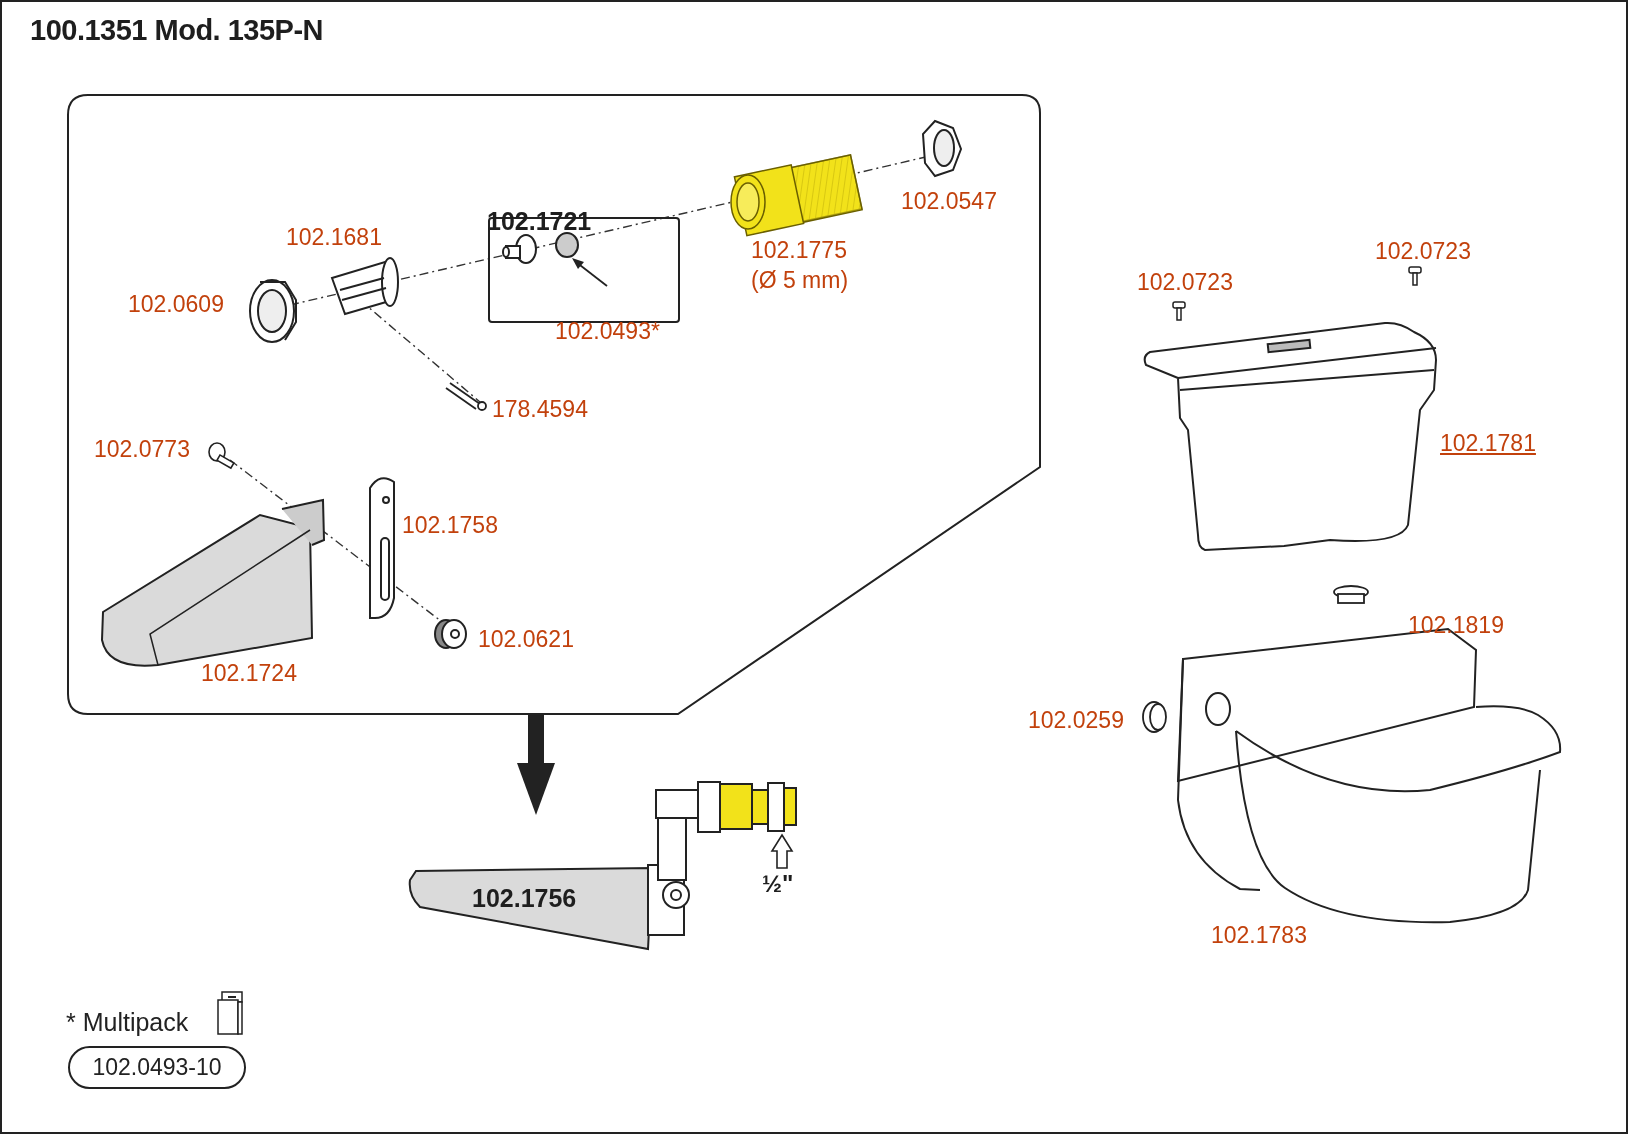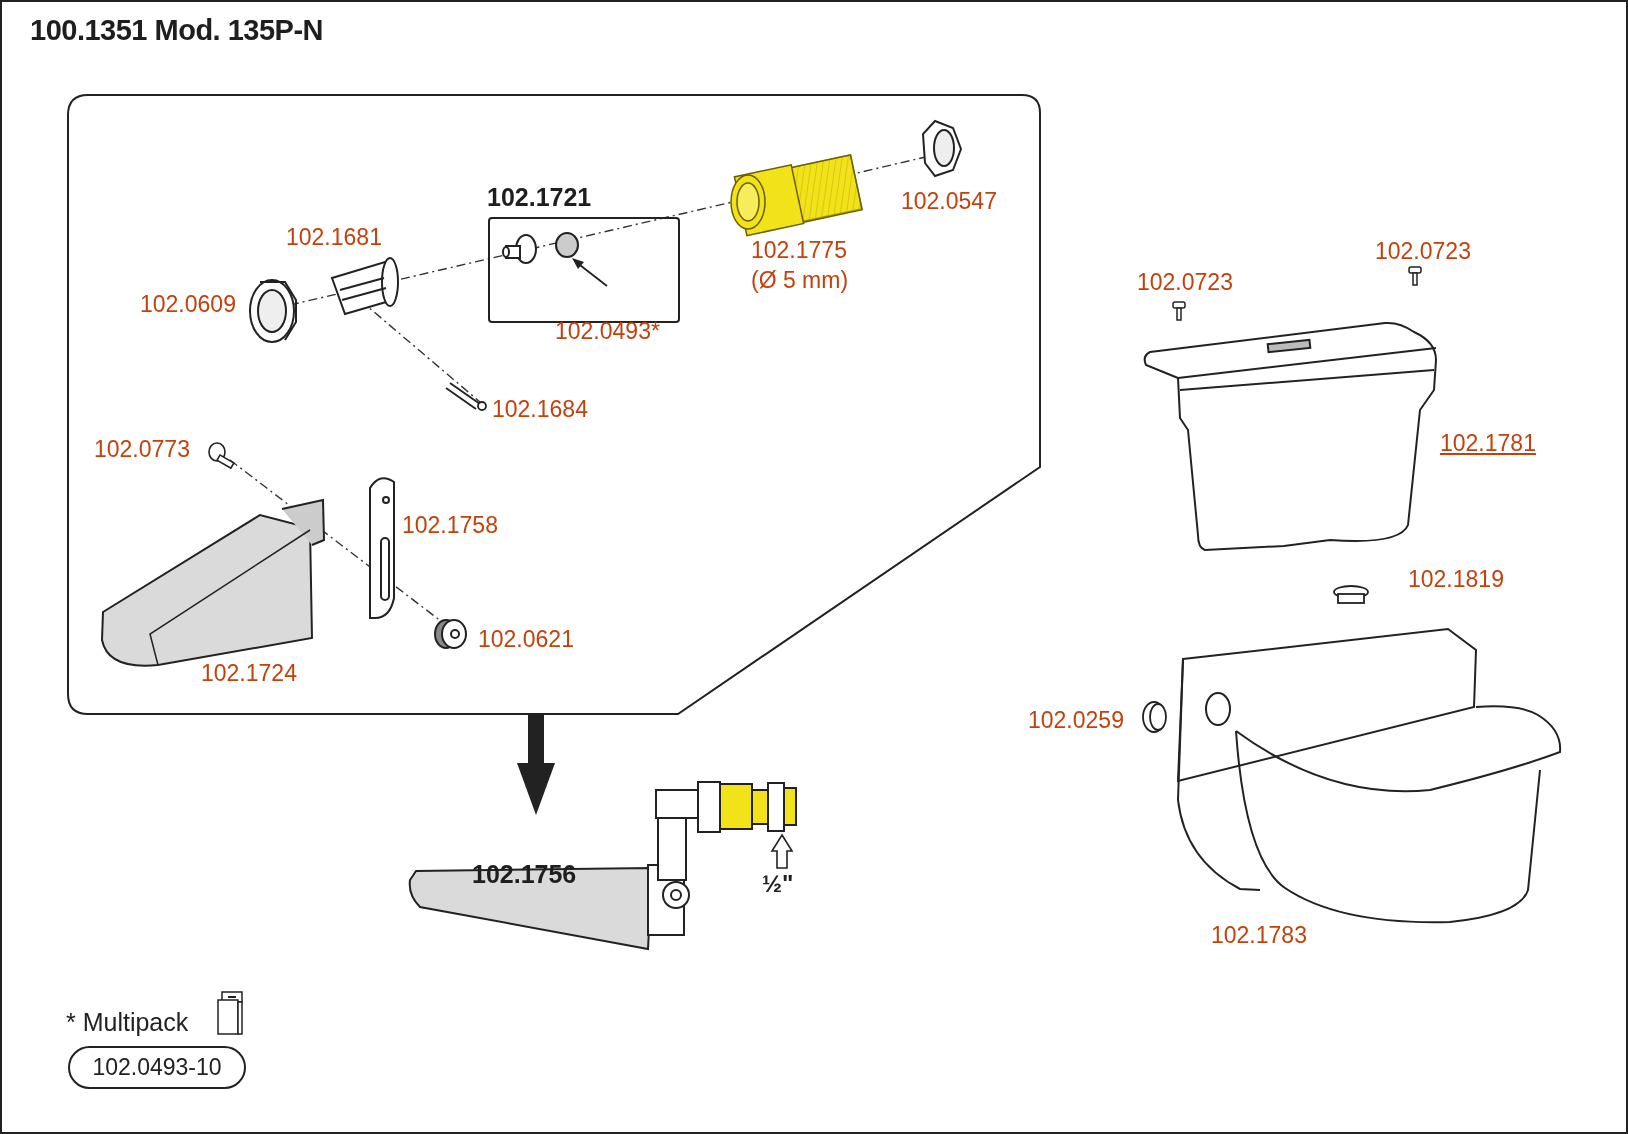--- a/index.html
+++ b/index.html
@@ -2,21 +2,21 @@
 <html><head>
 <meta charset="utf-8">
 <style>
   html, body { margin:0; padding:0; background:#fff; }
   body { width:1628px; height:1134px; position:relative; overflow:hidden;
          font-family:"Liberation Sans", sans-serif; color:#222; }
   .frame { position:absolute; left:0; top:0; width:1624px; height:1130px; border:2px solid #222; }
   .title { position:absolute; left:30px; top:14px; font-size:29px; font-weight:bold; letter-spacing:-0.5px; color:#1e1e1e; }
   svg.art { position:absolute; left:0; top:0; }
   .lbl { position:absolute; font-size:23px; color:#c2410c; white-space:nowrap; line-height:1; }
-  .lbl.bold { font-weight:bold; font-size:25px; color:#1e1e1e; }
+  .lbl.bold { font-weight:bold; font-size:25px; color:#1e1e1e;margin-top:24px; }
   .multipack-note { position:absolute; left:66px; top:1008px; font-size:25px; color:#222; }
   .multipack-pill { position:absolute; left:68px; top:1046px; width:178px; height:43px;
                     border:2px solid #222; border-radius:24px; box-sizing:border-box;
                     font-size:23px; display:flex; align-items:center; justify-content:center; }
   .half { position:absolute; left:762px; top:870px; font-size:24px; font-weight:bold; color:#1e1e1e; }
 </style>
 </head>
 <body>
 
 <div class="frame"></div>
@@ -154,38 +154,38 @@
 
   <g stroke="#222" stroke-width="2" fill="#fff">
     <path d="M1183 659 L1448 629 L1476 650 L1474 707 L1178 781 Z"></path>
     <path d="M1183 659 L1178 800 Q1185 860 1240 889 L1260 890" fill="none"></path>
     <path d="M1236 731 Q1330 800 1430 790 Q1512 770 1560 752 Q1562 730 1538 715 Q1520 704 1476 707" fill="none"></path>
     <path d="M1236 731 Q1245 860 1285 888 Q1340 925 1450 922 Q1520 915 1528 890 L1540 770" fill="none"></path>
     <ellipse cx="1218" cy="709" rx="12" ry="16"></ellipse>
   </g>
 </svg>
 
-<div class="lbl" style="left:140px;top:293px;">102.0609</div>
+<div class="lbl" style="left:128px;top:293px;">102.0609</div>
 <div class="lbl" style="left:286px;top:226px;">102.1681</div>
 <div class="lbl bold" style="left:487px;top:185px;">102.1721</div>
 <div class="lbl" style="left:555px;top:292px;margin-top:28px;">102.0493*</div>
 <div class="lbl" style="left:751px;top:239px;">102.1775</div>
 <div class="lbl" style="left:751px;top:269px;">(Ø 5 mm)</div>
 <div class="lbl" style="left:901px;top:190px;">102.0547</div>
-<div class="lbl" style="left:492px;top:398px;">102.1684</div>
+<div class="lbl" style="left:492px;top:398px;">178.4594</div>
 <div class="lbl" style="left:94px;top:438px;">102.0773</div>
 <div class="lbl" style="left:402px;top:514px;">102.1758</div>
 <div class="lbl" style="left:478px;top:628px;">102.0621</div>
 <div class="lbl" style="left:201px;top:662px;">102.1724</div>
 <div class="lbl bold" style="left:472px;top:862px;">102.1756</div>
 <div class="half">½"</div>
 <div class="lbl" style="left:1137px;top:271px;">102.0723</div>
 <div class="lbl" style="left:1375px;top:240px;">102.0723</div>
 <div class="lbl" style="left:1440px;top:432px;text-decoration:underline;">102.1781</div>
-<div class="lbl" style="left:1408px;top:568px;text-align:right;">102.1819</div>
+<div class="lbl" style="left:1408px;top:614px;text-align:right;">102.1819</div>
 <div class="lbl" style="left:1028px;top:709px;">102.0259</div>
 <div class="lbl" style="left:1211px;top:924px;">102.1783</div>
 
 <div class="multipack-note">* Multipack</div>
 <svg style="position:absolute;left:216px;top:990px;" width="30" height="46">
   <rect x="6" y="2" width="20" height="10" fill="#fff" stroke="#222" stroke-width="1.5"></rect>
   <line x1="12" y1="7" x2="20" y2="7" stroke="#222" stroke-width="2"></line>
   <rect x="2" y="10" width="20" height="34" fill="#fff" stroke="#222" stroke-width="1.5"></rect>
   <rect x="22" y="12" width="4" height="32" fill="#fff" stroke="#222" stroke-width="1.5"></rect>
 </svg>

